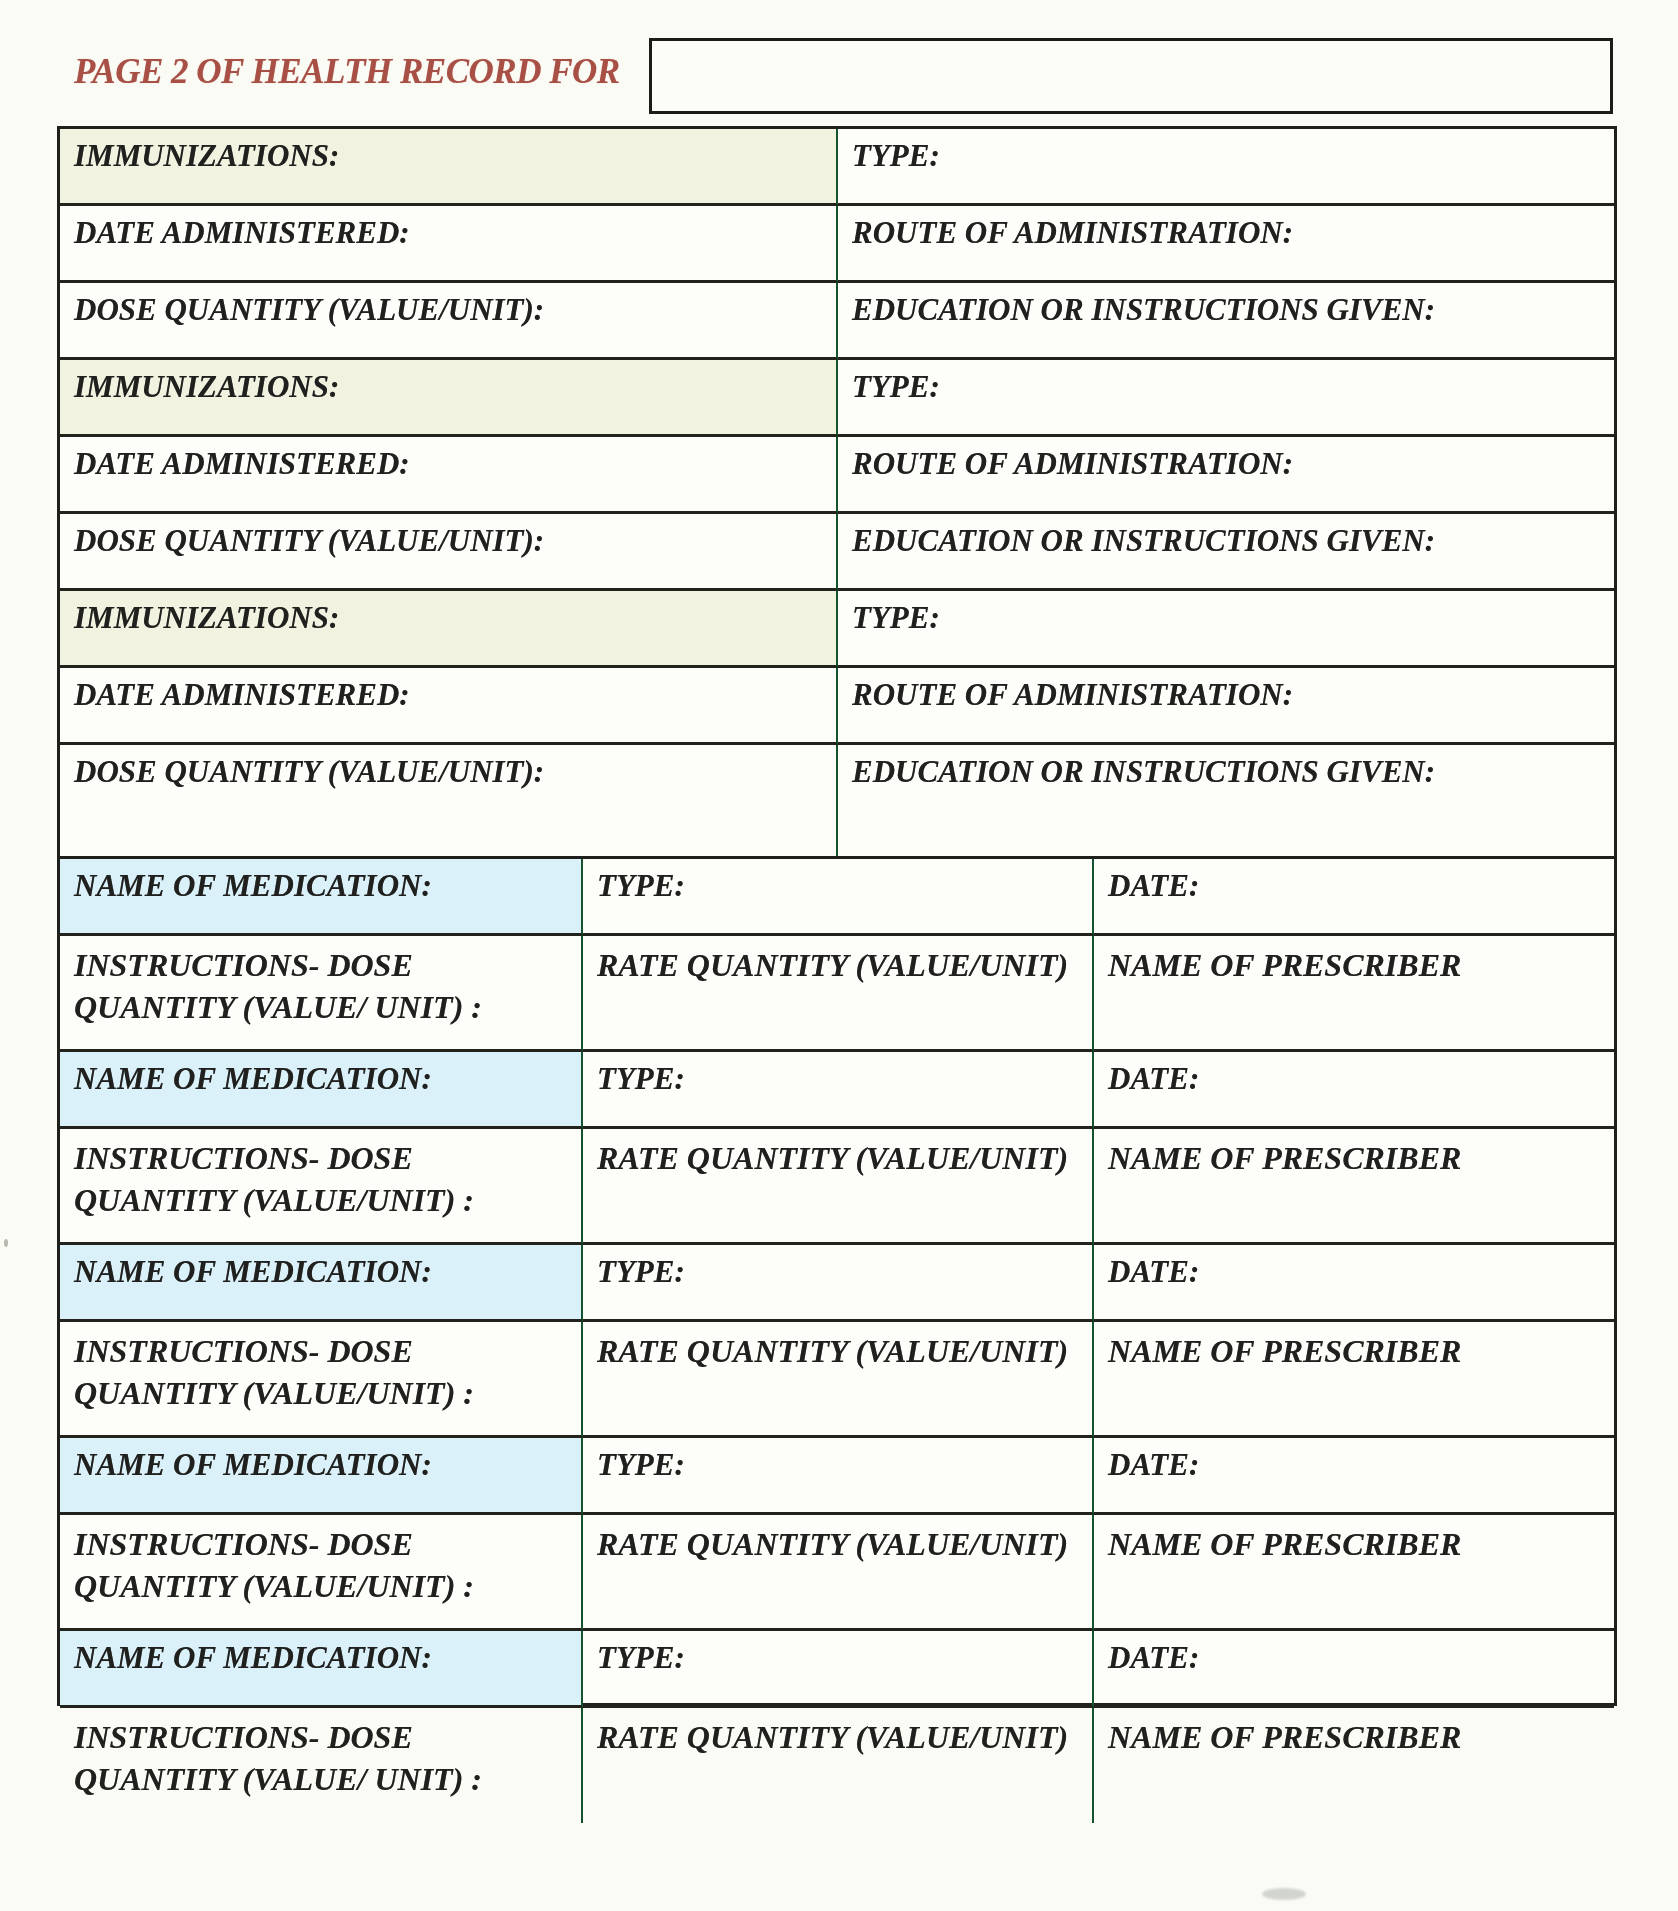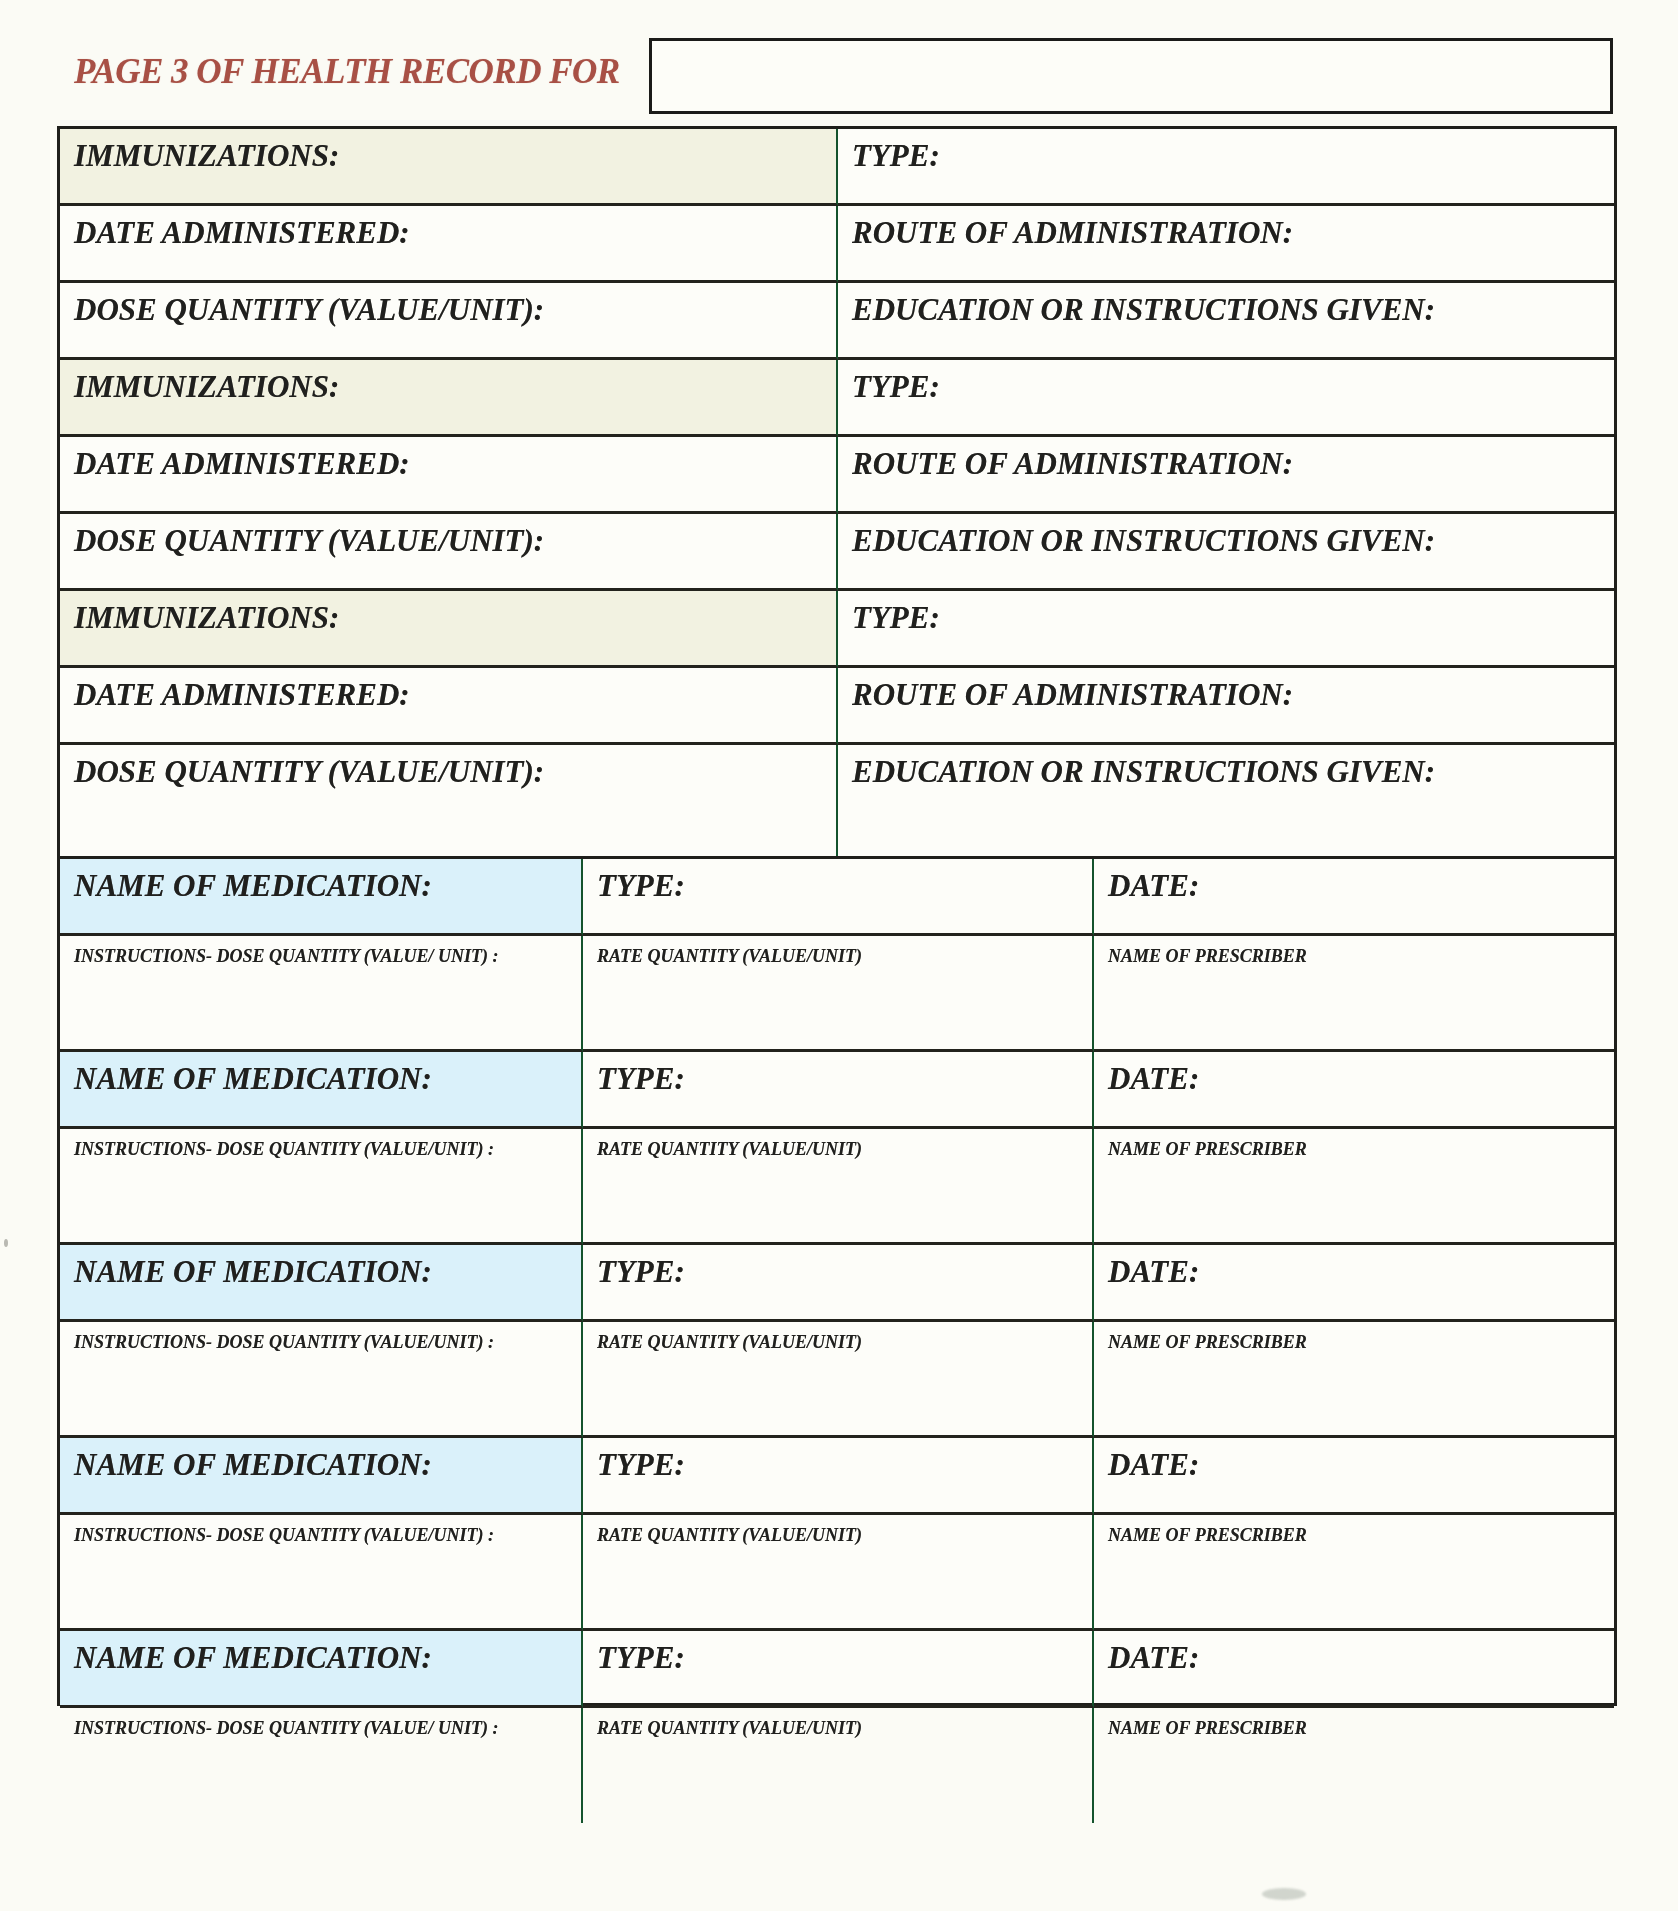--- a/index.html
+++ b/index.html
@@ -54,37 +54,37 @@
   .immu .lbl{font-size:31px;line-height:1.15;}
   .hl-cream{background:#f2f2e1;}
   
   .tbl.meds{
     top:856px;width:1560px;height:850px;
     border:3px solid #1f1f1b;
     grid-template-columns:523px 511px 520px;
     grid-template-rows:77px 116px 77px 116px 77px 116px 77px 116px 77px 115px;
   }
   .meds .name-row .lbl{font-size:31px;line-height:1.15;}
-  .meds .detail-row .lbl{font-size:18px;line-height:1.3;max-width:495px;}
+  .meds .detail-row .lbl{font-size:32px;line-height:1.3;max-width:495px;}
   .hl-blue{background:#daf1fa;}
   
   .smudge{
     position:absolute;left:1262px;top:1888px;width:44px;height:12px;
     background:#9fa89e;opacity:.45;border-radius:50%;
     filter:blur(1px);
   }
   .speck{
     position:absolute;left:4px;top:1239px;width:4px;height:8px;
     background:#b9b9b2;border-radius:50%;
   }
 </style>
 </head>
 <body>
 
-<div class="page-title" style="color:#a85045">PAGE 3 OF HEALTH RECORD FOR</div>
+<div class="page-title" style="color:#a85045">PAGE 2 OF HEALTH RECORD FOR</div>
 
 <div class="name-box"></div>
 
 <div class="tbl immu">
 
   <div class="cell hl-cream">
     <span class="lbl">IMMUNIZATIONS:</span></div>
   <div class="cell last-col">
     <span class="lbl">TYPE:</span></div>
 

